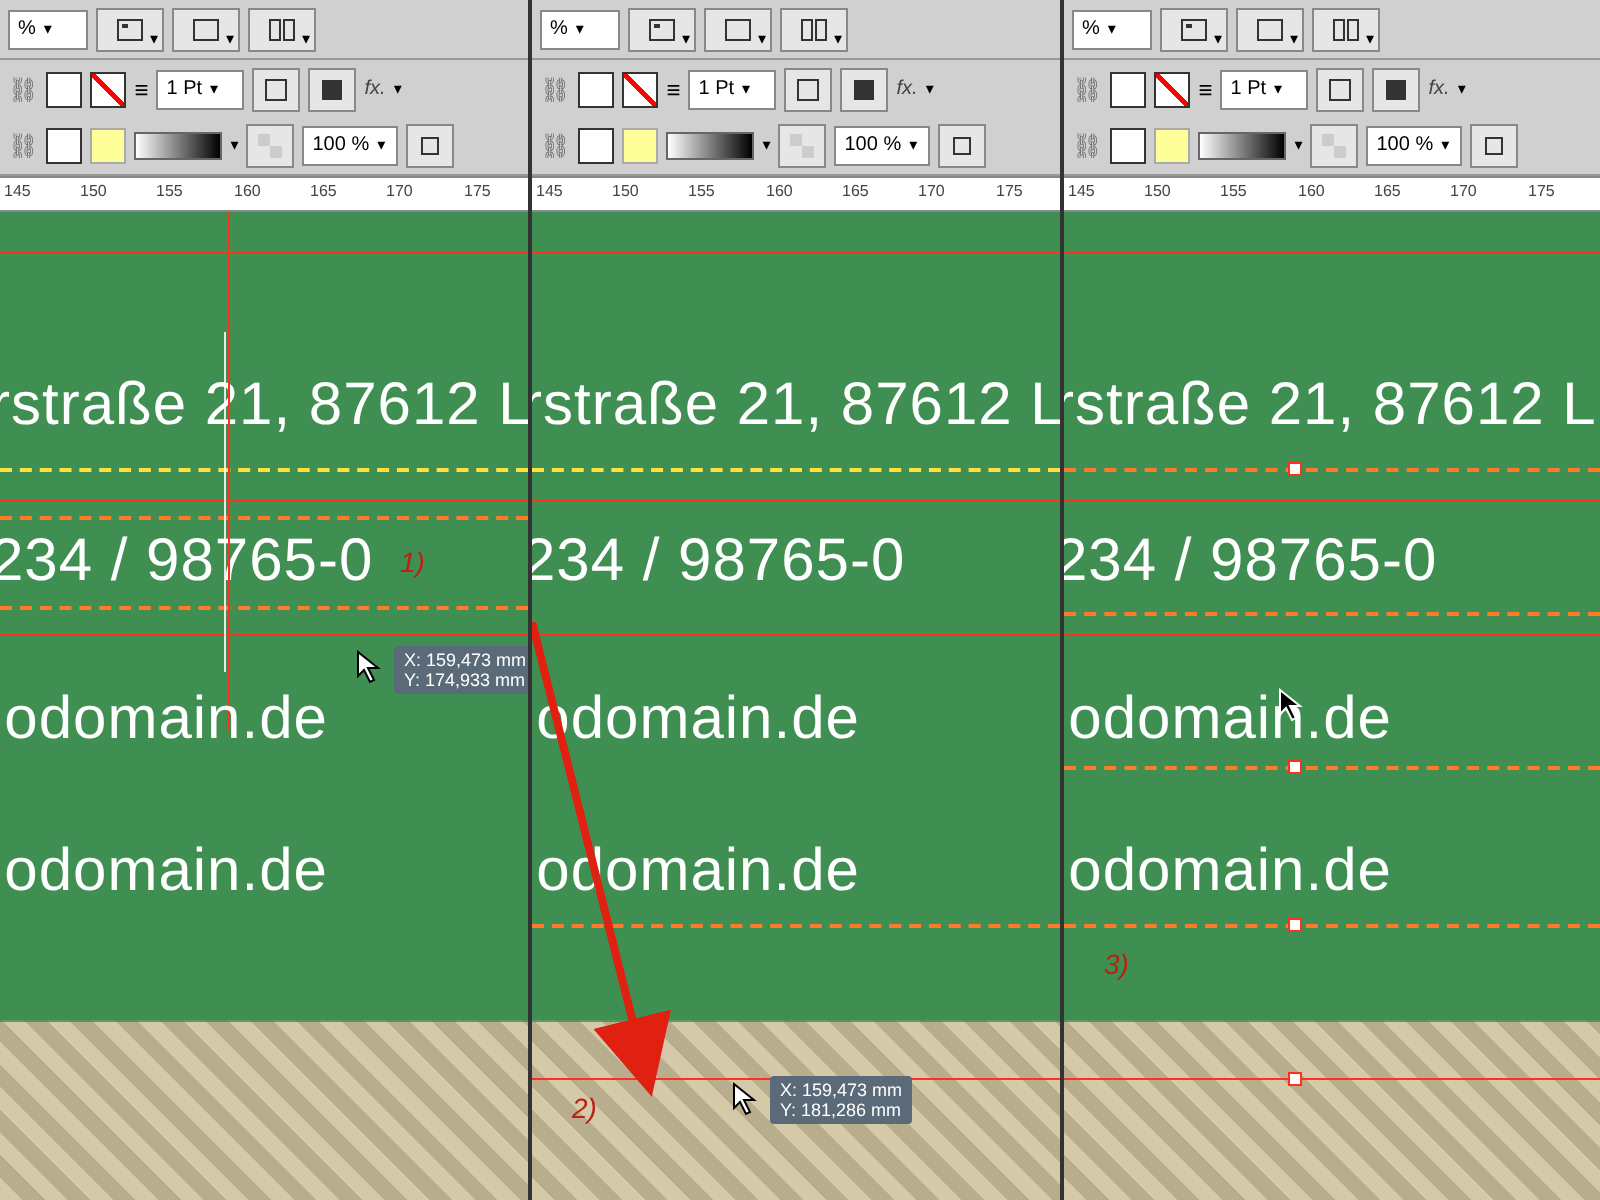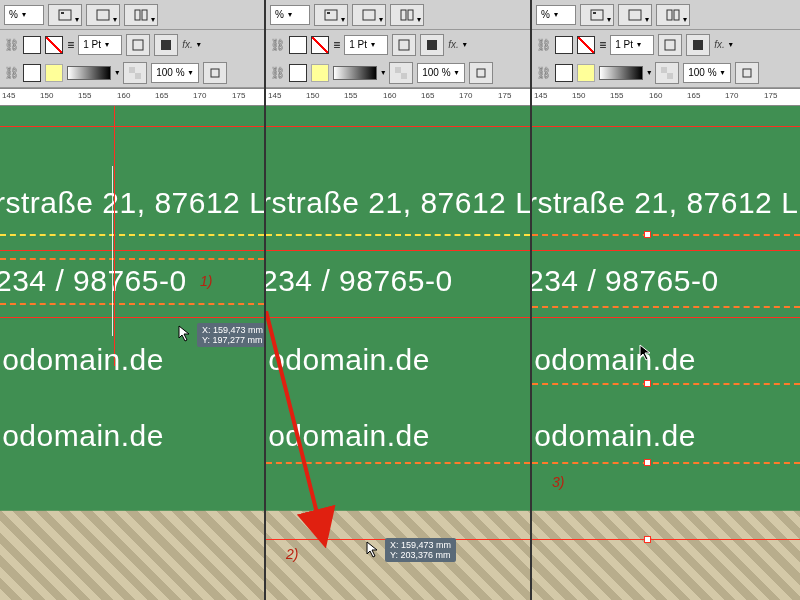--- a/index.html
+++ b/index.html
@@ -324,21 +324,21 @@
       <div class="guide-red-v" style="left:114px;top:0;height:260px"></div>
       <div class="white-vert-line" style="left:112px;top:60px;height:170px"></div>
       <span class="annotation" style="left:200px;top:167px">1)</span>
       <div class="cursor" style="left:178px;top:219px">
         <svg viewBox="0 0 18 18">
             <path d="M1 1 L1 13 L4 10 L7 16 L9 15 L6 9 L11 9 Z" fill="#fff" stroke="#000"></path>
           </svg>
       </div>
       <div class="tooltip" style="left:197px;top:217px">
         <div>X: 159,473 mm</div>
-        <div>Y: 197,277 mm</div>
+        <div>Y: 174,933 mm</div>
       </div>
       <div class="txt" style="top:237px">iodomain.de</div>
       <div class="txt" style="top:313px">iodomain.de</div>
     </div>
   </div>
 
   <div class="panel">
     <div class="toolbar">
       <div class="combo" style="width:40px">
           <span>%</span>
@@ -439,21 +439,21 @@
         <line x1="0" y1="0" x2="55" y2="218" stroke="#e02010" stroke-width="4" marker-end="url(#ah2)"></line>
       </svg>
       <span class="annotation" style="left:20px;top:440px">2)</span>
       <div class="cursor" style="left:100px;top:435px">
         <svg viewBox="0 0 18 18">
             <path d="M1 1 L1 13 L4 10 L7 16 L9 15 L6 9 L11 9 Z" fill="#fff" stroke="#000"></path>
           </svg>
       </div>
       <div class="tooltip" style="left:119px;top:432px">
         <div>X: 159,473 mm</div>
-        <div>Y: 203,376 mm</div>
+        <div>Y: 181,286 mm</div>
       </div>
     </div>
   </div>
 
   <div class="panel">
     <div class="toolbar">
       <div class="combo" style="width:40px">
           <span>%</span>
         </div>
       <div class="tb-btn drop">

